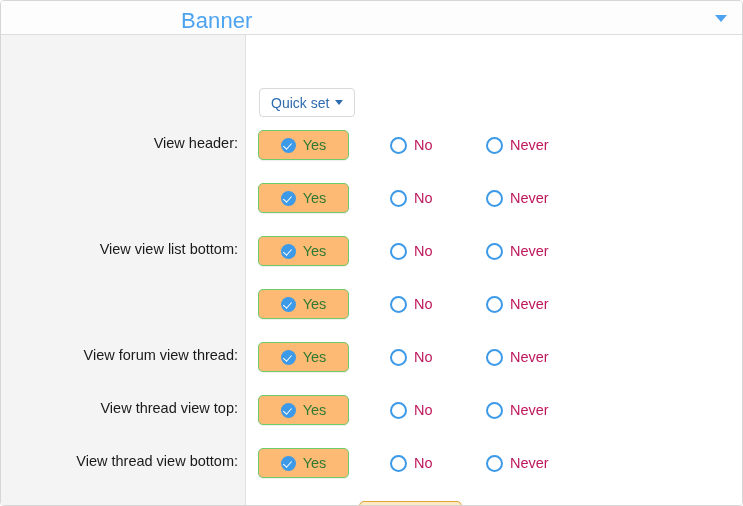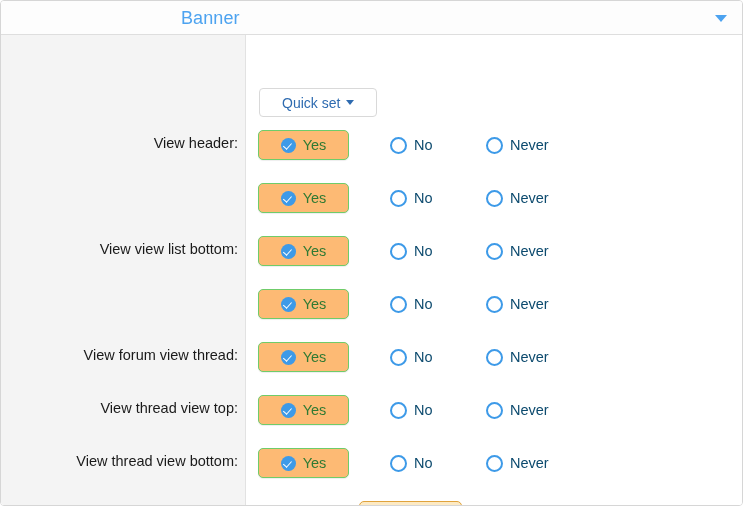--- a/index.html
+++ b/index.html
@@ -27,21 +27,21 @@
     position: relative;
     height: 34px;
     box-sizing: border-box;
     background: #fdfdfd;
     border-bottom: 1px solid #dedede;
   }
   .panel-title {
     position: absolute;
     left: 180px;
     top: 7px;
-    font-size: 18px;
+    font-size: 22px;
     color: #4da3f0;
     letter-spacing: 0.1px;
     white-space: nowrap;
   }
   .header-caret {
     position: absolute;
     right: 15px;
     top: 14px;
     width: 0;
     height: 0;
@@ -68,21 +68,21 @@
     box-sizing: border-box;
   }
 
   
   .quickset-btn {
     position: absolute;
     left: 258px;
     top: 53px;
     height: 29px;
     box-sizing: border-box;
-    padding: 0 22px;
+    padding: 0 11px;
     display: flex;
     align-items: center;
     gap: 6px;
     background: #ffffff;
     border: 1px solid #d9d9d9;
     border-radius: 4px;
     color: #2e6bb0;
     font-size: 14px;
     cursor: pointer;
   }
@@ -116,21 +116,21 @@
     top: 0;
     height: 30px;
     display: flex;
     align-items: center;
     gap: 7px;
     cursor: pointer;
     box-sizing: border-box;
   }
   .opt-text {
     font-size: 14.5px;
-    color: #0c4a6e;
+    color: #be185d;
     white-space: nowrap;
   }
 
   
   .radio-ring {
     width: 13px;
     height: 13px;
     border: 2px solid #3d9ae8;
     border-radius: 50%;
     background: transparent;

